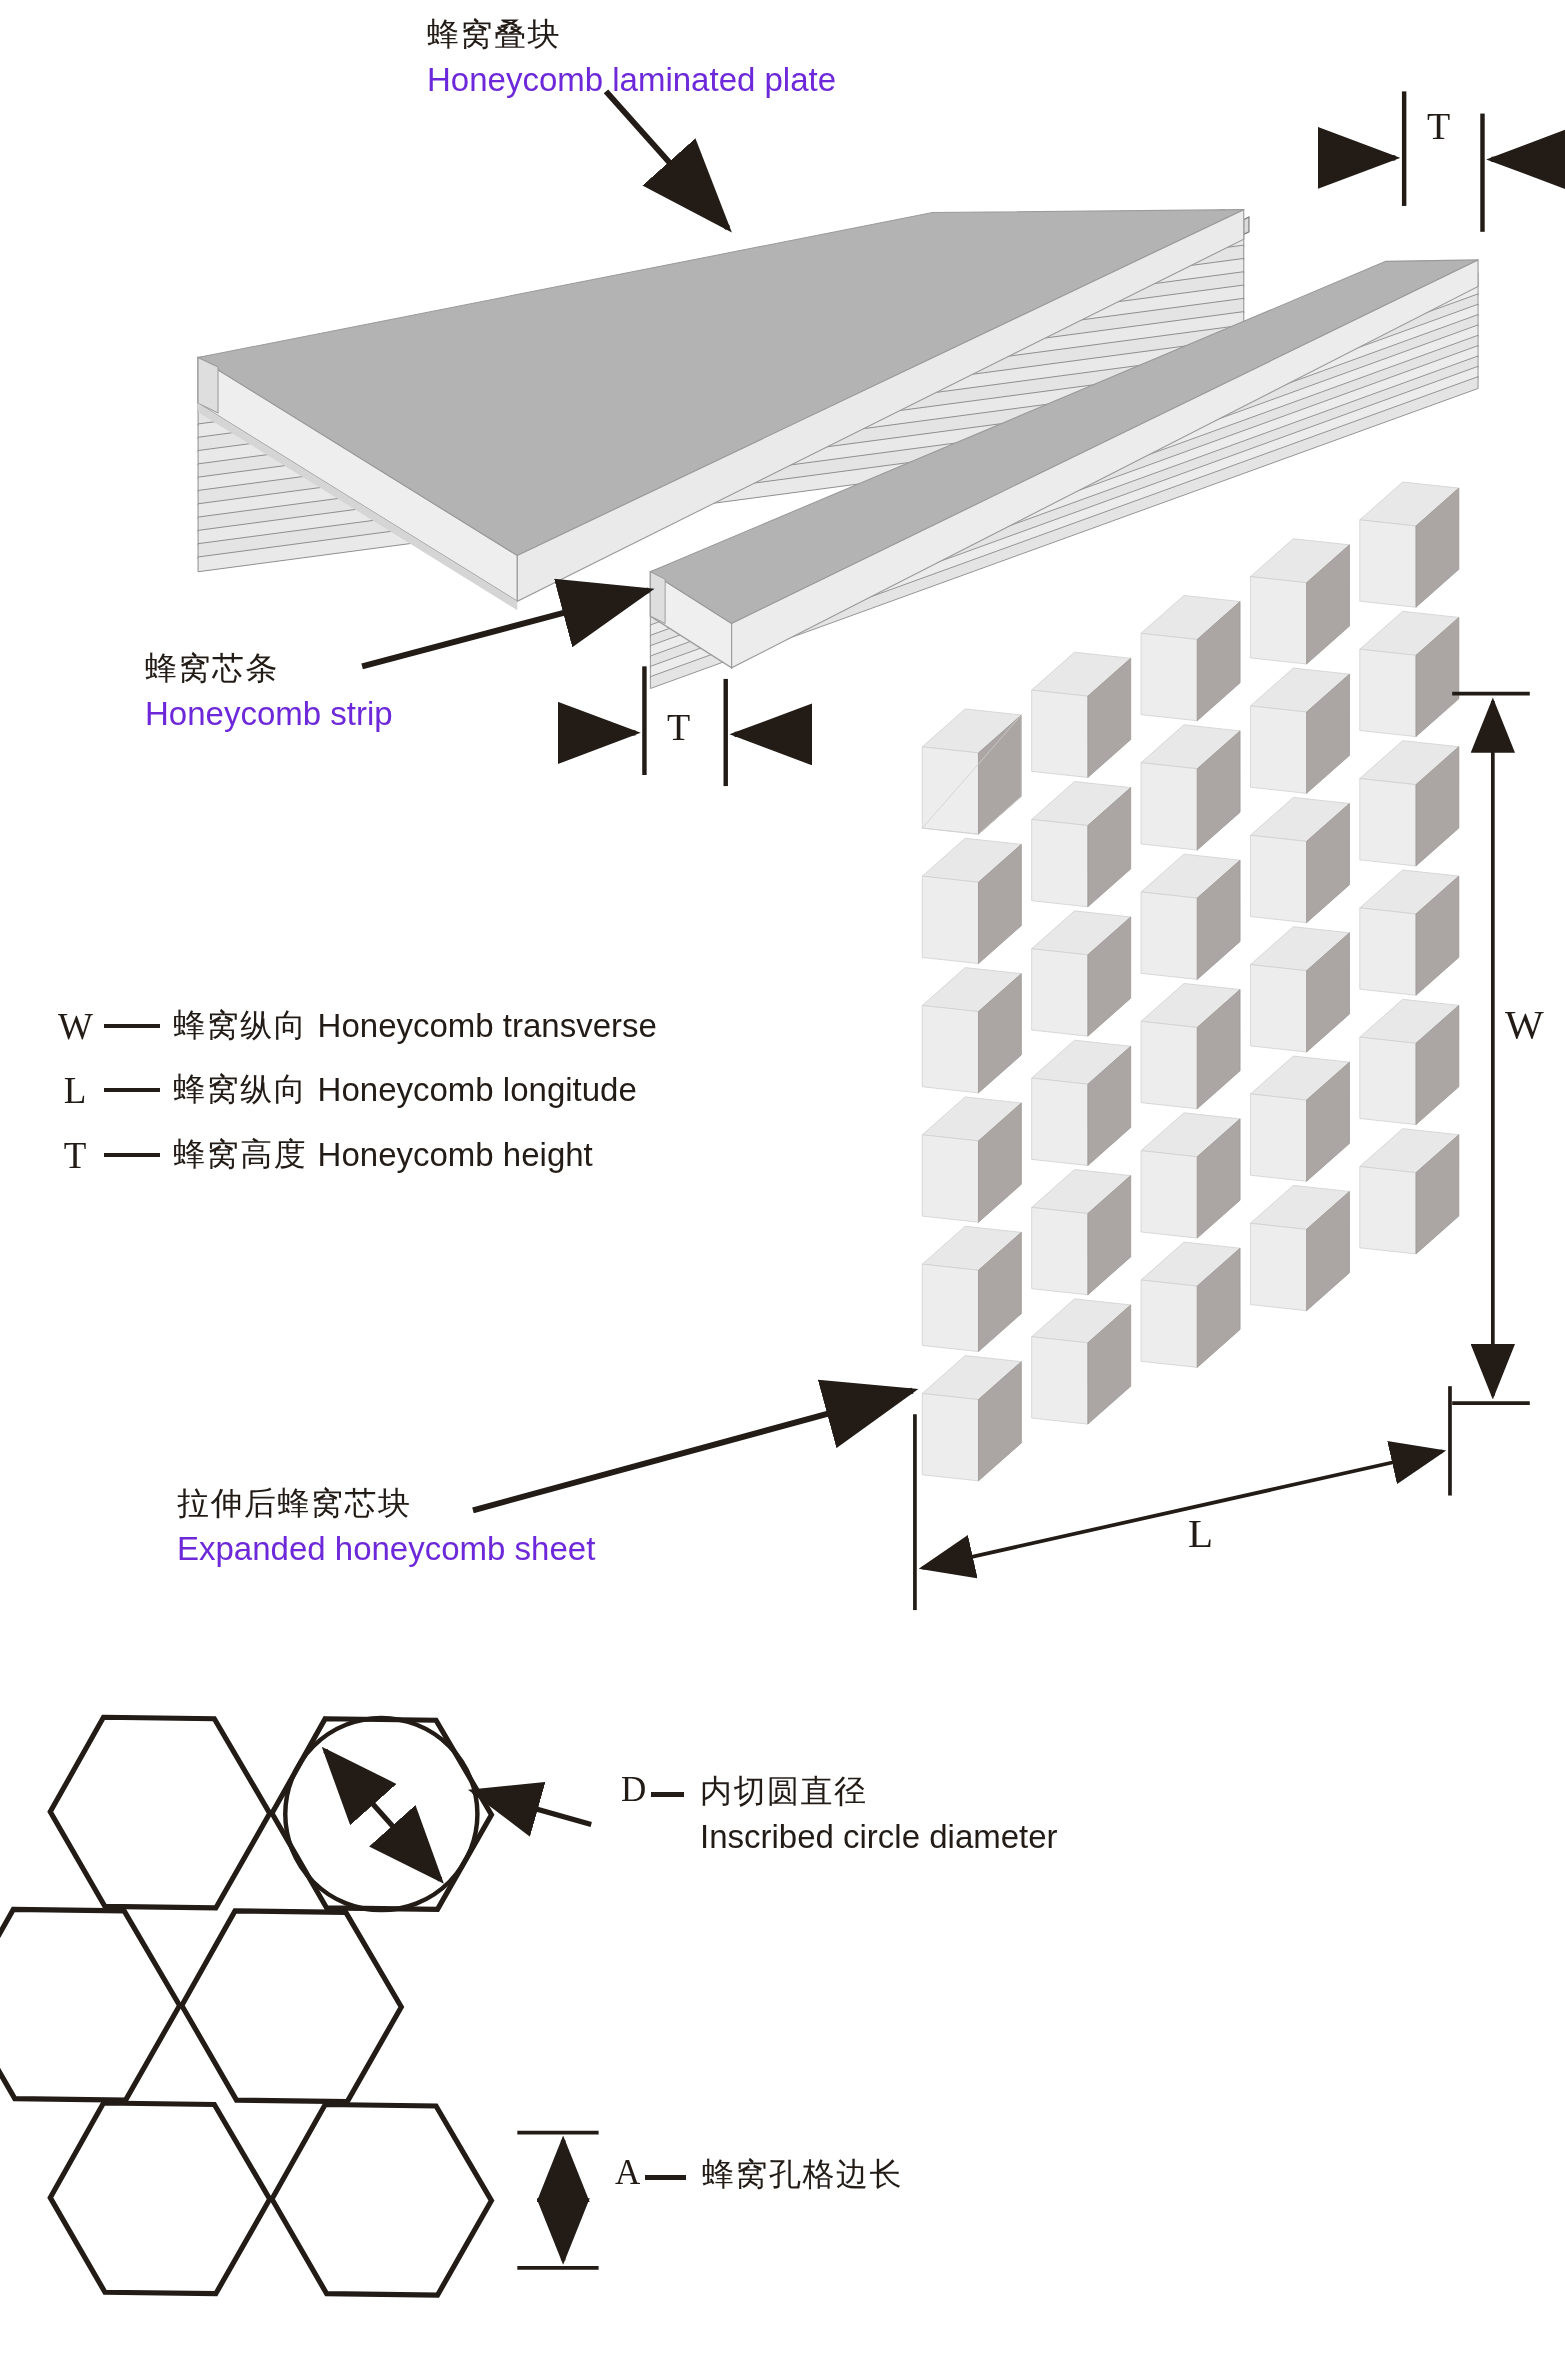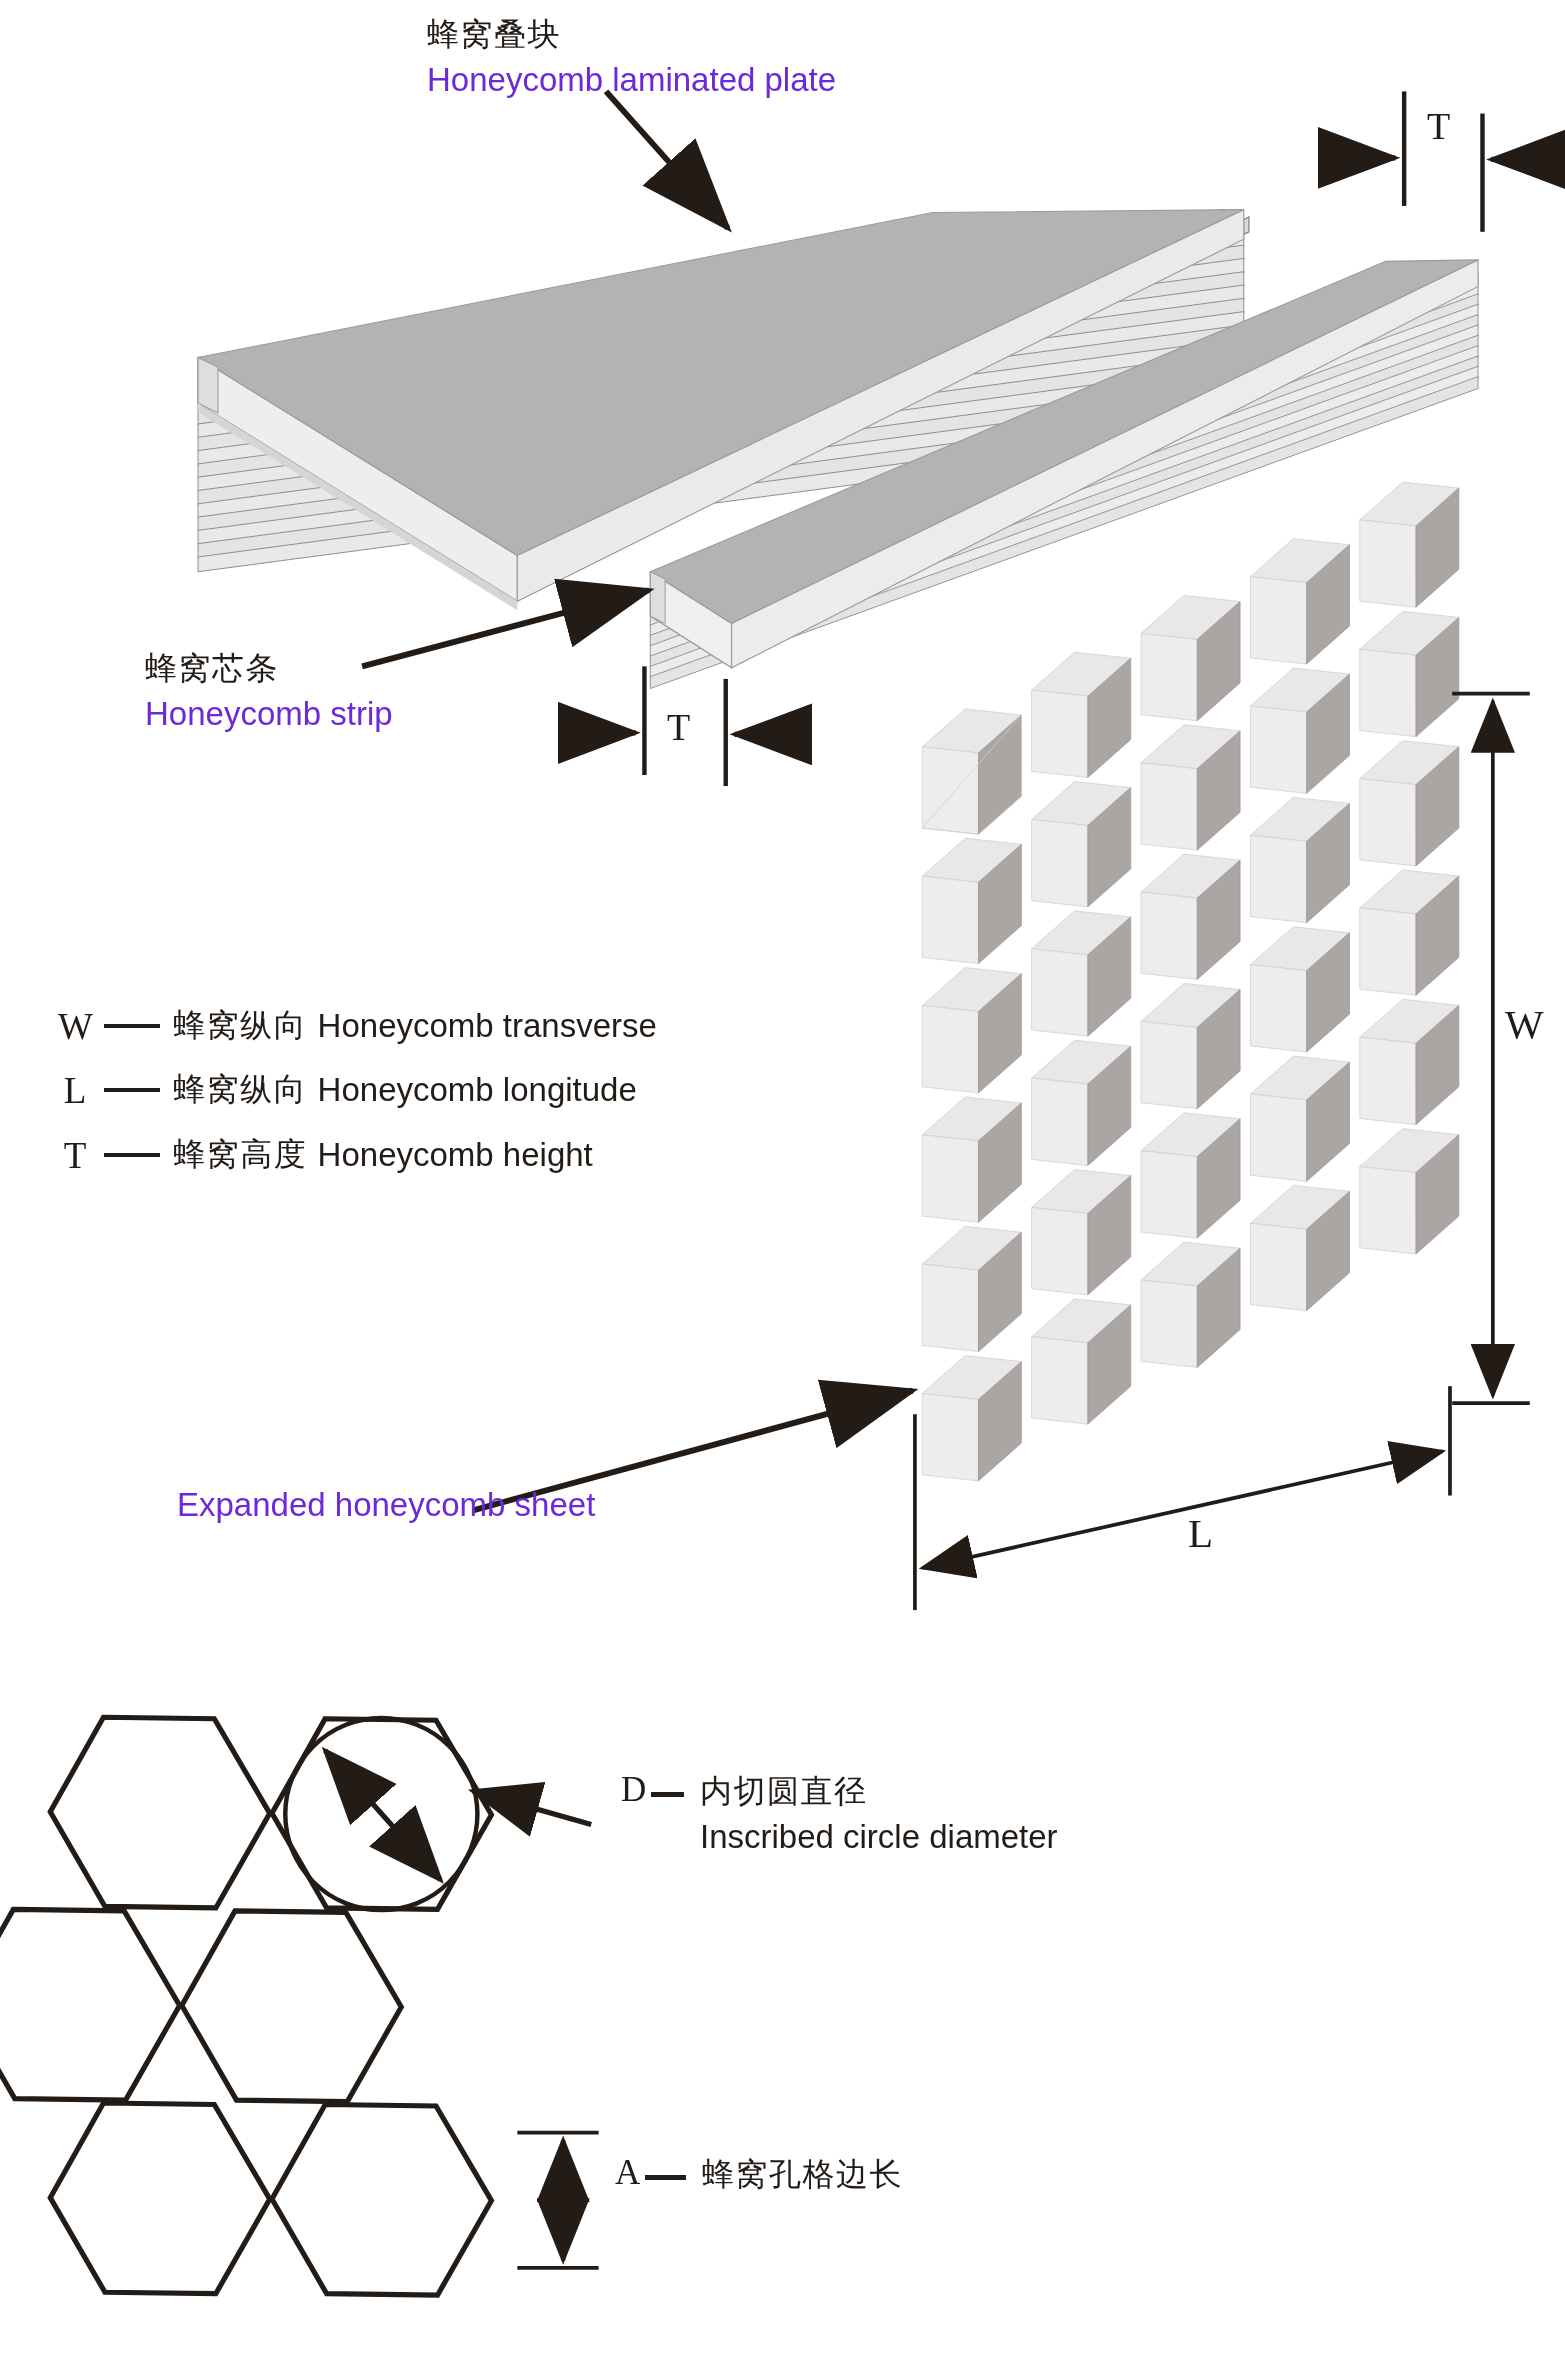--- a/index.html
+++ b/index.html
@@ -425,20 +425,21 @@
     <span class="note-line1">蜂窝叠块</span>
     <span class="note-line2">Honeycomb laminated plate</span>
   </div>
 
   <div class="note-block" style="left:145px; top:637px;">
     <span class="note-line1">蜂窝芯条</span>
     <span class="note-line2">Honeycomb strip</span>
   </div>
 
   <div class="note-block" style="left:177px; top:1472px;">
+    <span class="note-line1">拉伸后蜂窝芯块</span>
     <span class="note-line2">Expanded honeycomb sheet</span>
   </div>
 
   <div class="dim-letter" style="left:1427px; top:94px;">T</div>
 
   <div class="dim-letter" style="left:667px; top:695px;">T</div>
 
   <div class="dim-letter" style="left:1505px; top:990px; font-size:41px;">W</div>
 
   <div class="dim-letter" style="left:1188px; top:1499px; font-size:41px;">L</div>

